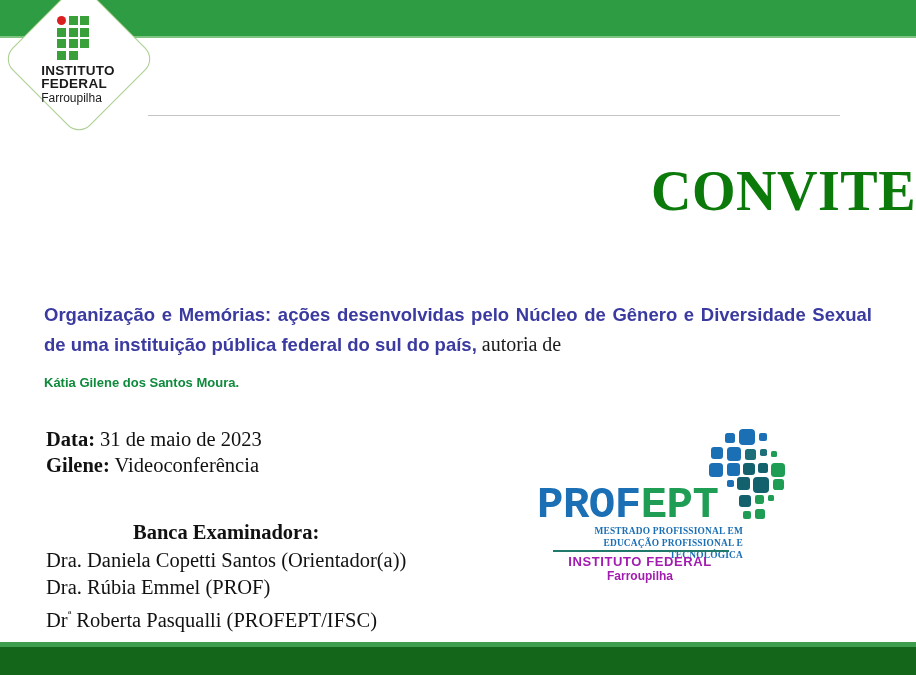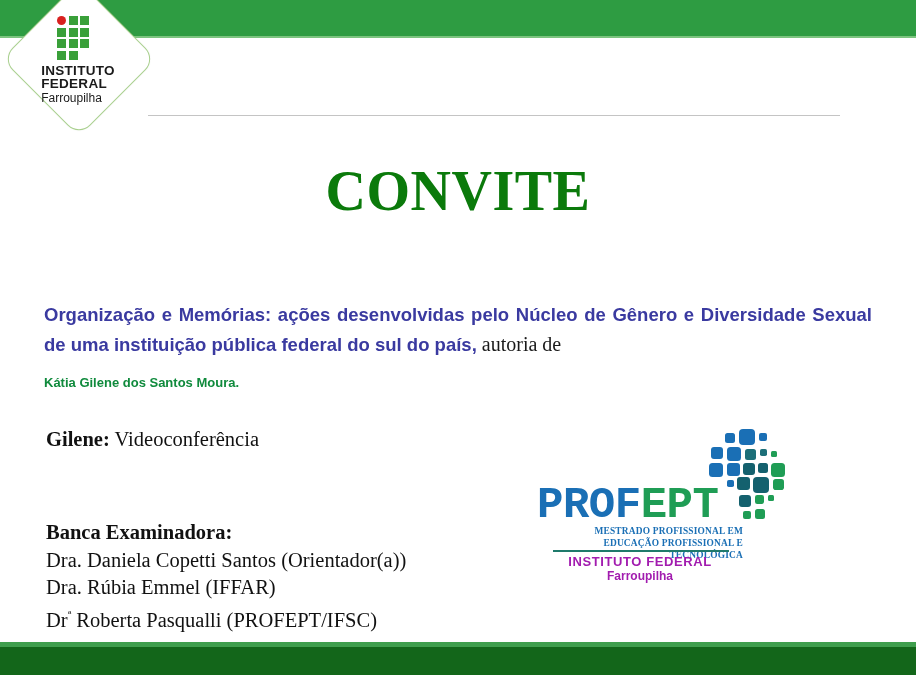--- a/index.html
+++ b/index.html
@@ -121,21 +121,21 @@
     height: 1px;
     background: #c4c4c4;
   }
 
   
   #convite {
     position: absolute;
     left: 0;
     top: 163px;
     width: 916px;
-    text-align: center;
+    text-align: right;
     font-family: "Liberation Serif", serif;
     font-weight: bold;
     font-size: 56px;
     line-height: 1;
     color: #0b7a0b;
     letter-spacing: 0.5px;
   }
 
   
   #intro {
@@ -202,21 +202,21 @@
   
   #banca {
     position: absolute;
     left: 46px;
     top: 519px;
     font-family: "Liberation Serif", serif;
     font-size: 20.5px;
     line-height: 27.5px;
     color: #111111;
   }
-  #banca-heading { font-weight: bold; }
+  #banca-heading { font-weight: bold; text-align: center; }
   #banca sup { font-size: 0.62em; vertical-align: super; }
 
   
   #profept {
     position: absolute;
     left: 537px;
     top: 425px;
     width: 252px;
     height: 160px;
   }
@@ -334,27 +334,28 @@
 
   <div id="header-rule"></div>
 
   <div id="convite">CONVITE</div>
 
 
   <div id="thesis"><span class="blue">Organização e Memórias: ações desenvolvidas pelo Núcleo de Gênero e Diversidade Sexual de uma instituição pública federal do sul do país,</span><span class="plain"> autoria de</span></div>
   <div id="thesis-line3">Kátia Gilene dos Santos Moura.</div>
 
   <div id="details">
+    <div><span class="k">Data:</span><span> 31 de maio de 2023</span></div>
     <div><span class="k">Gilene:</span><span> Videoconferência</span></div>
   </div>
 
   <div id="banca">
     <div id="banca-heading">Banca Examinadora:</div>
     <div>Dra. Daniela Copetti Santos (Orientador(a))</div>
-    <div>Dra. Rúbia Emmel (IFFAR)</div>
+    <div>Dra. Rúbia Emmel (PROF)</div>
     <div><span>Dr</span><sup>ª</sup><span> Roberta Pasqualli (PROFEPT/IFSC)</span></div>
   </div>
 
   <div id="profept">
     <svg id="profept-map" viewBox="0 0 100 100">
       <rect x="36" y="8" width="10" height="10" rx="2.5" fill="#1a6fb5"></rect>
       <rect x="50" y="4" width="16" height="16" rx="4" fill="#1a6fb5"></rect>
       <rect x="70" y="8" width="8" height="8" rx="2" fill="#1a6fb5"></rect>
       <rect x="22" y="22" width="12" height="12" rx="3" fill="#1a6fb5"></rect>
       <rect x="38" y="22" width="14" height="14" rx="3.5" fill="#1a6fb5"></rect>

